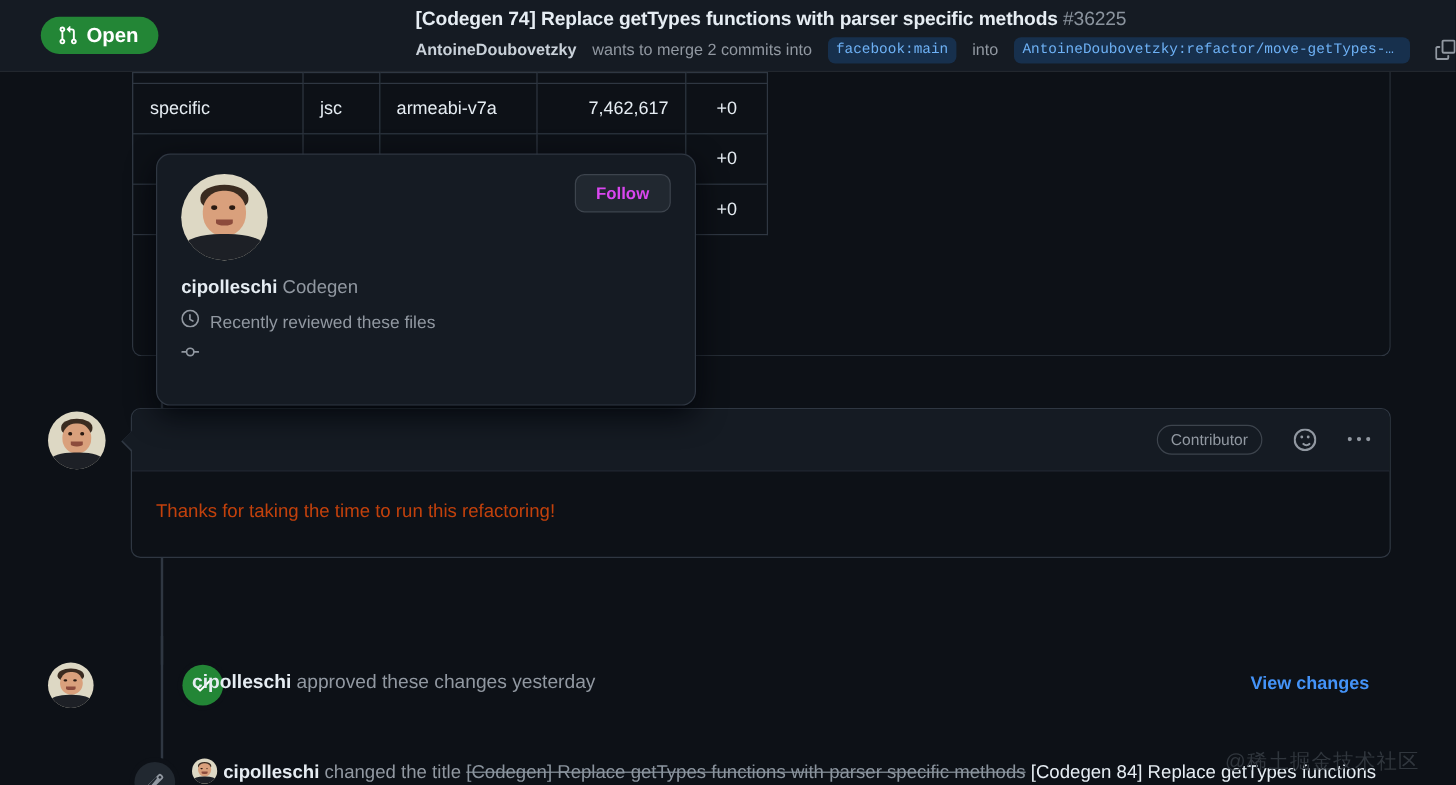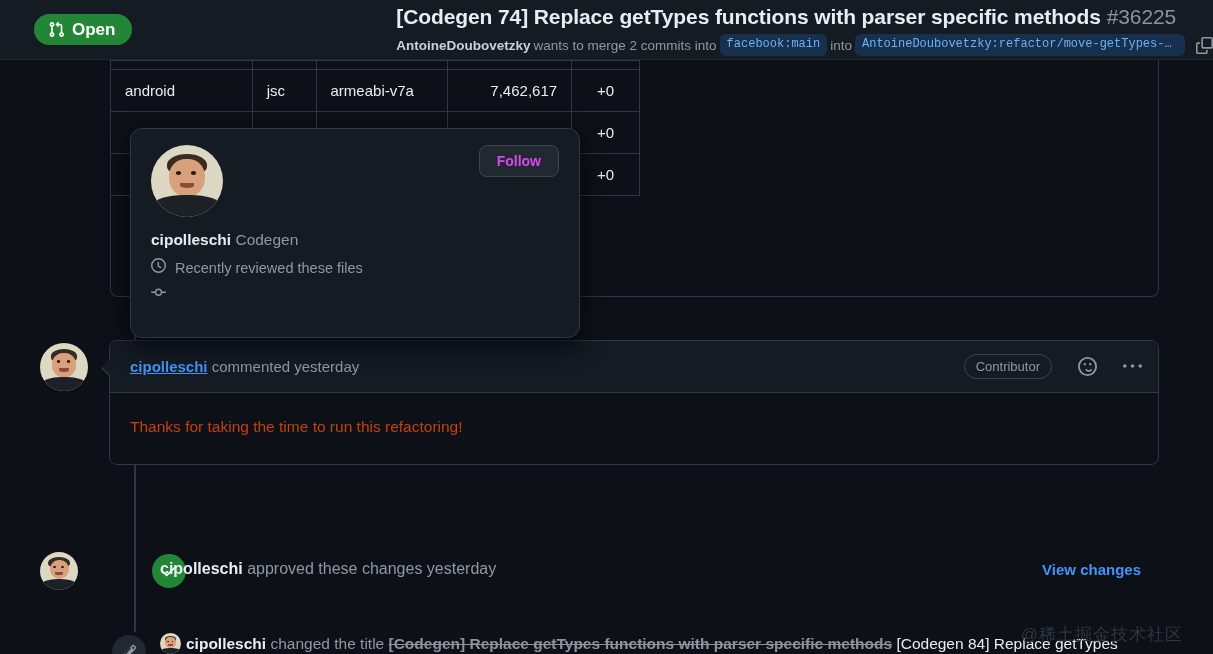--- a/index.html
+++ b/index.html
@@ -33,32 +33,32 @@
     border-radius: 24px;
     padding: 7px 17px 7px 14px;
     font-size: 17px;
     font-weight: 600;
     line-height: 1;
     flex: none;
   }
   .state-badge svg { display:block; }
   .header-text { margin-left: 18px; }
   .header-title-row {
-    font-size: 21px;
+    font-size: 16px;
     font-weight: 600;
     color: #e6edf3;
     letter-spacing: -0.1px;
     line-height: 1.35;
     white-space: nowrap;
   }
   .header-title-row .pr-num { color: #8b949e; font-weight: 400; }
   .header-sub {
     display: flex;
     align-items: center;
-    gap: 3px;
+    gap: 13px;
     font-size: 13.5px;
     color: #9198a1;
     margin-top: 3px;
     white-space: nowrap;
   }
   .header-sub .author { color: #c9d1d9; font-weight: 600; }
   .branch-chip {
     font-family: "Liberation Mono", monospace;
     font-size: 12px;
     background: #17304d;
@@ -305,21 +305,21 @@
     color: #9198a1;
     line-height: 1.8;
   }
   .title-event-text .mini-avatar {
     width: 21px; height: 21px;
     display: inline-block;
     vertical-align: -5px;
     margin-right: 5px;
   }
   .title-event-text b { color: #e6edf3; font-weight: 700; }
-  .old-title { text-decoration: line-through; color: #8b949e; font-weight: bold; }
+  .old-title { text-decoration: line-through; color: #8b949e; }
   .new-title { color: #e6edf3; }
 
   .watermark {
     position: absolute;
     right: 30px; bottom: 8px;
     font-size: 17px;
     color: #30363d;
     letter-spacing: 1px;
     text-align: center;
   }
@@ -364,21 +364,21 @@
     <table class="stats">
       <tbody>
           <tr class="clipped">
         <td class="c1"></td>
         <td class="c2"></td>
         <td class="c3"></td>
         <td class="c4"></td>
         <td class="c5"></td>
       </tr>
       <tr>
-        <td class="c1">android</td>
+        <td class="c1">specific</td>
         <td class="c2">jsc</td>
         <td class="c3">armeabi-v7a</td>
         <td class="c4">7,462,617</td>
         <td class="c5">+0</td>
       </tr>
       <tr>
         <td class="c1"></td>
         <td class="c2"></td>
         <td class="c3"></td>
         <td class="c4"></td>
@@ -440,24 +440,20 @@
         <div class="face-skin"></div>
       <div class="eye l"></div>
         <div class="eye r"></div>
         <div class="mouth"></div>
       <div class="face-body"></div>
     </div>
     <div class="comment-box">
       <div class="arrow-out"></div>
       <div class="arrow-in"></div>
       <div class="comment-head">
-        <div class="meta">
-          <a href="#">cipolleschi</a>
-          <span>commented yesterday</span>
-        </div>
         <div class="head-right">
           <span class="role-badge">Contributor</span>
           <span class="icon-btn">
             <svg width="19" height="19" viewBox="0 0 16 16" fill="currentColor" aria-hidden="true">
               <path d="M8 0a8 8 0 1 1 0 16A8 8 0 0 1 8 0ZM1.5 8a6.5 6.5 0 1 0 13 0 6.5 6.5 0 0 0-13 0Zm4.879 2.367a.75.75 0 0 1 1.06-.023 2.25 2.25 0 0 0 3.122 0 .75.75 0 1 1 1.038 1.083 3.75 3.75 0 0 1-5.198 0 .75.75 0 0 1-.022-1.06ZM5.75 7a1 1 0 1 1 0-2 1 1 0 0 1 0 2Zm4.5 0a1 1 0 1 1 0-2 1 1 0 0 1 0 2Z"></path>
             </svg>
           </span>
           <span class="icon-btn">
             <svg width="19" height="19" viewBox="0 0 16 16" fill="currentColor" aria-hidden="true">
               <path d="M8 9a1.5 1.5 0 1 0 0-3 1.5 1.5 0 0 0 0 3ZM1.5 9a1.5 1.5 0 1 0 0-3 1.5 1.5 0 0 0 0 3Zm13 0a1.5 1.5 0 1 0 0-3 1.5 1.5 0 0 0 0 3Z"></path>

